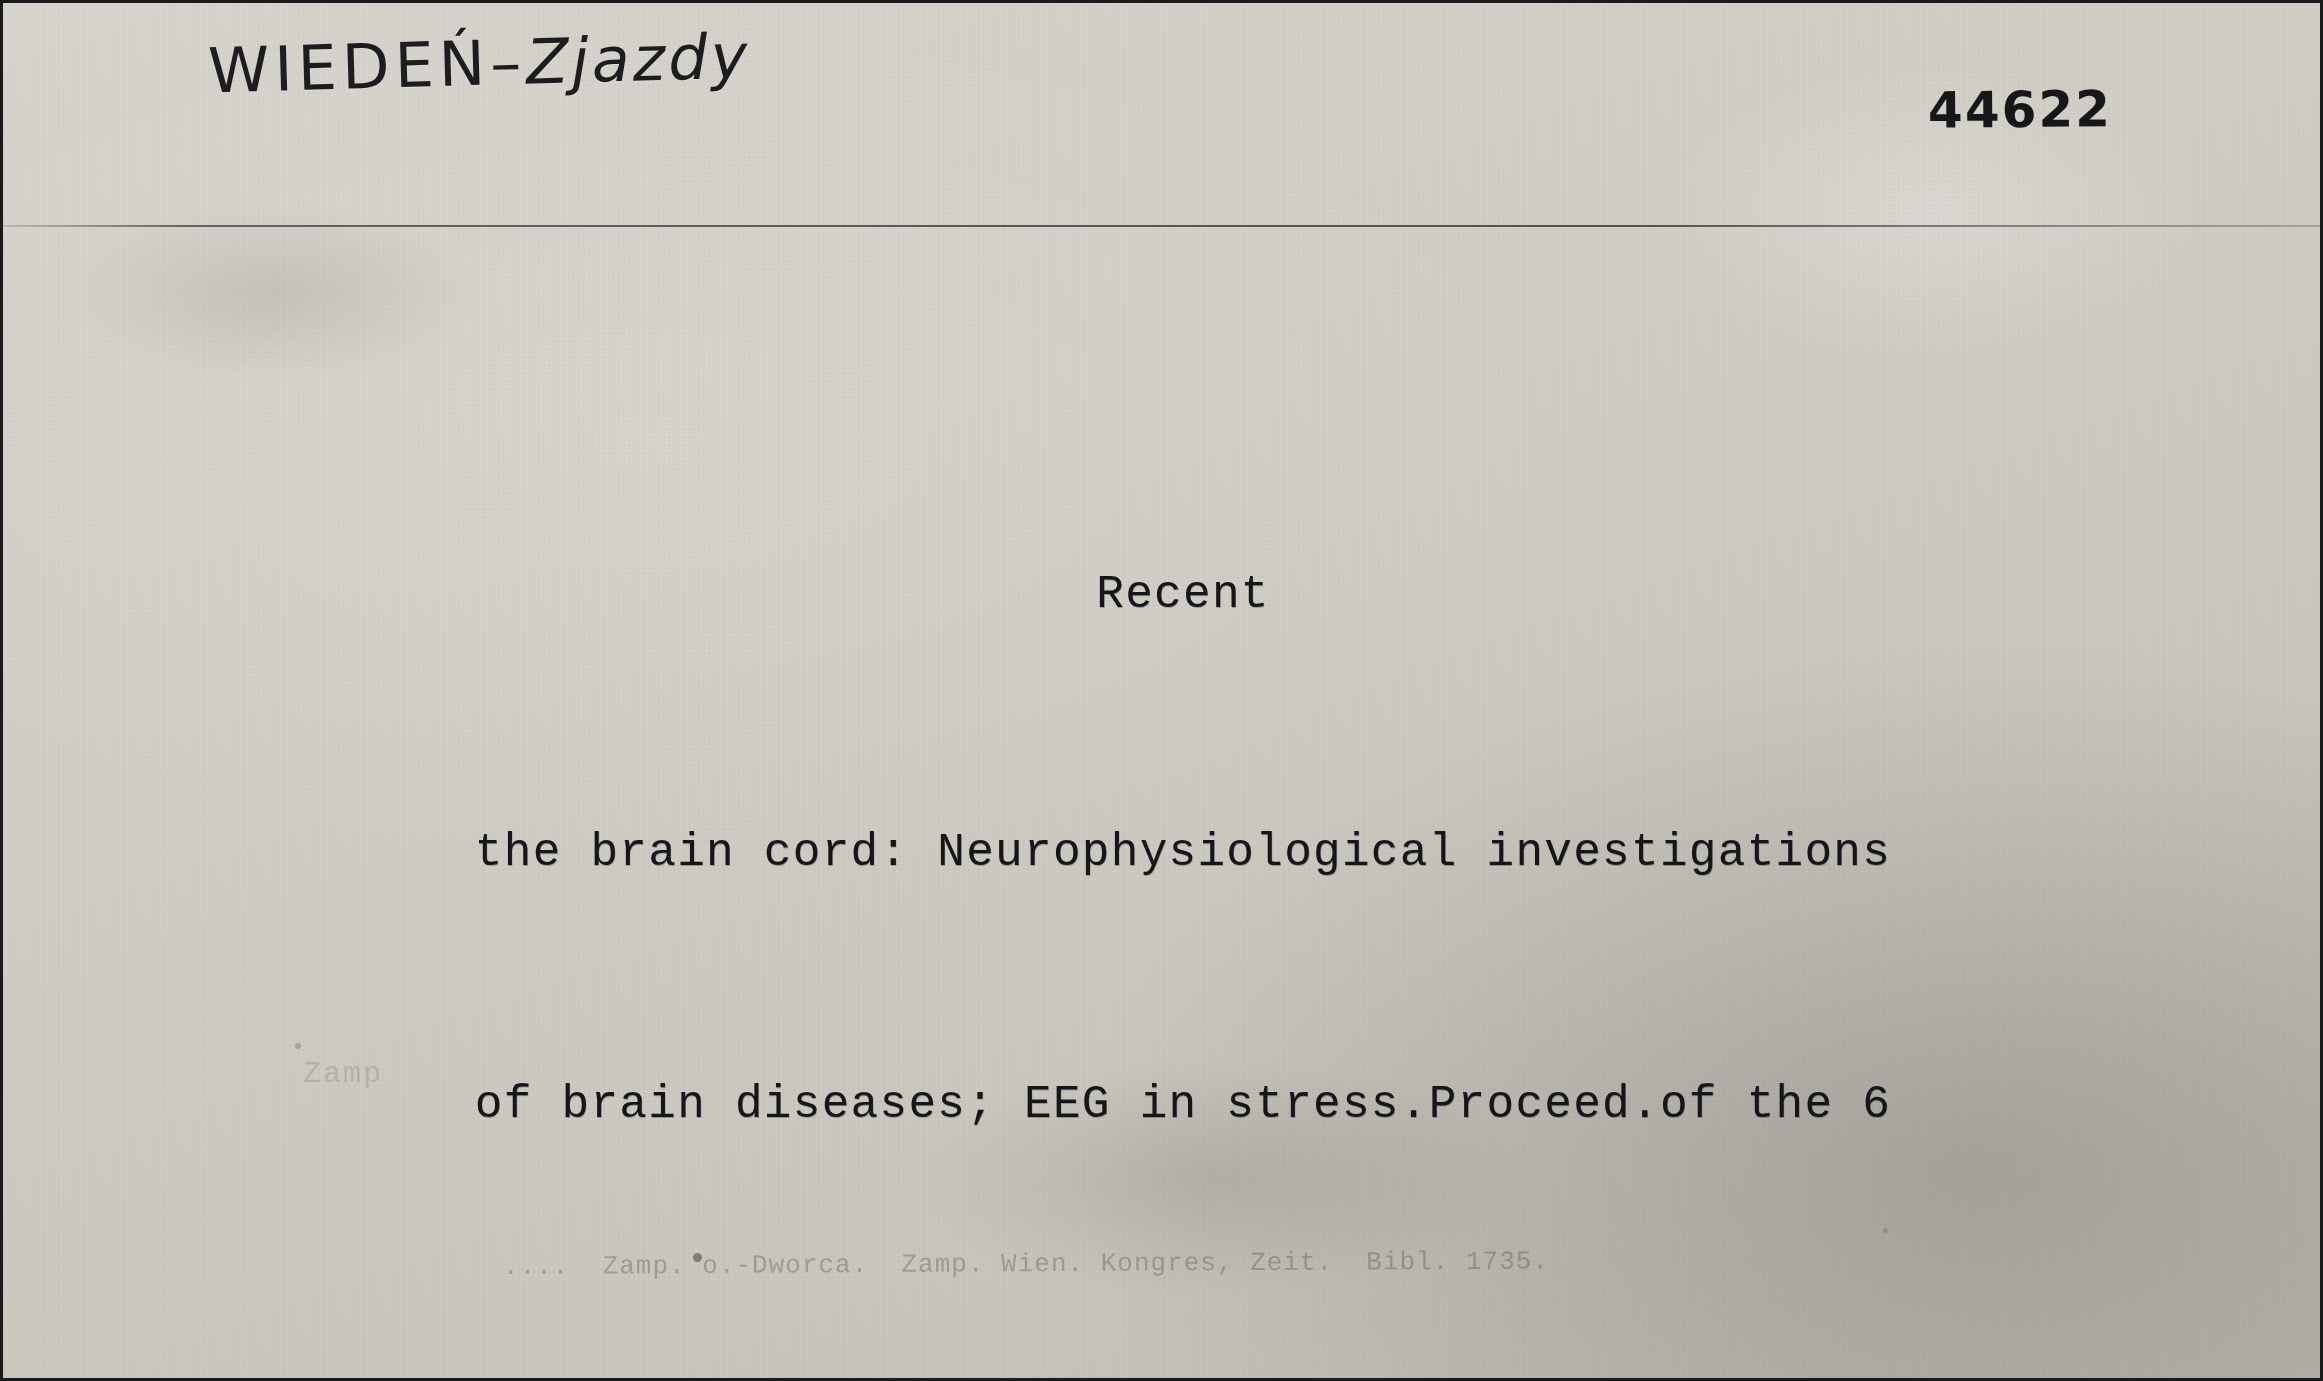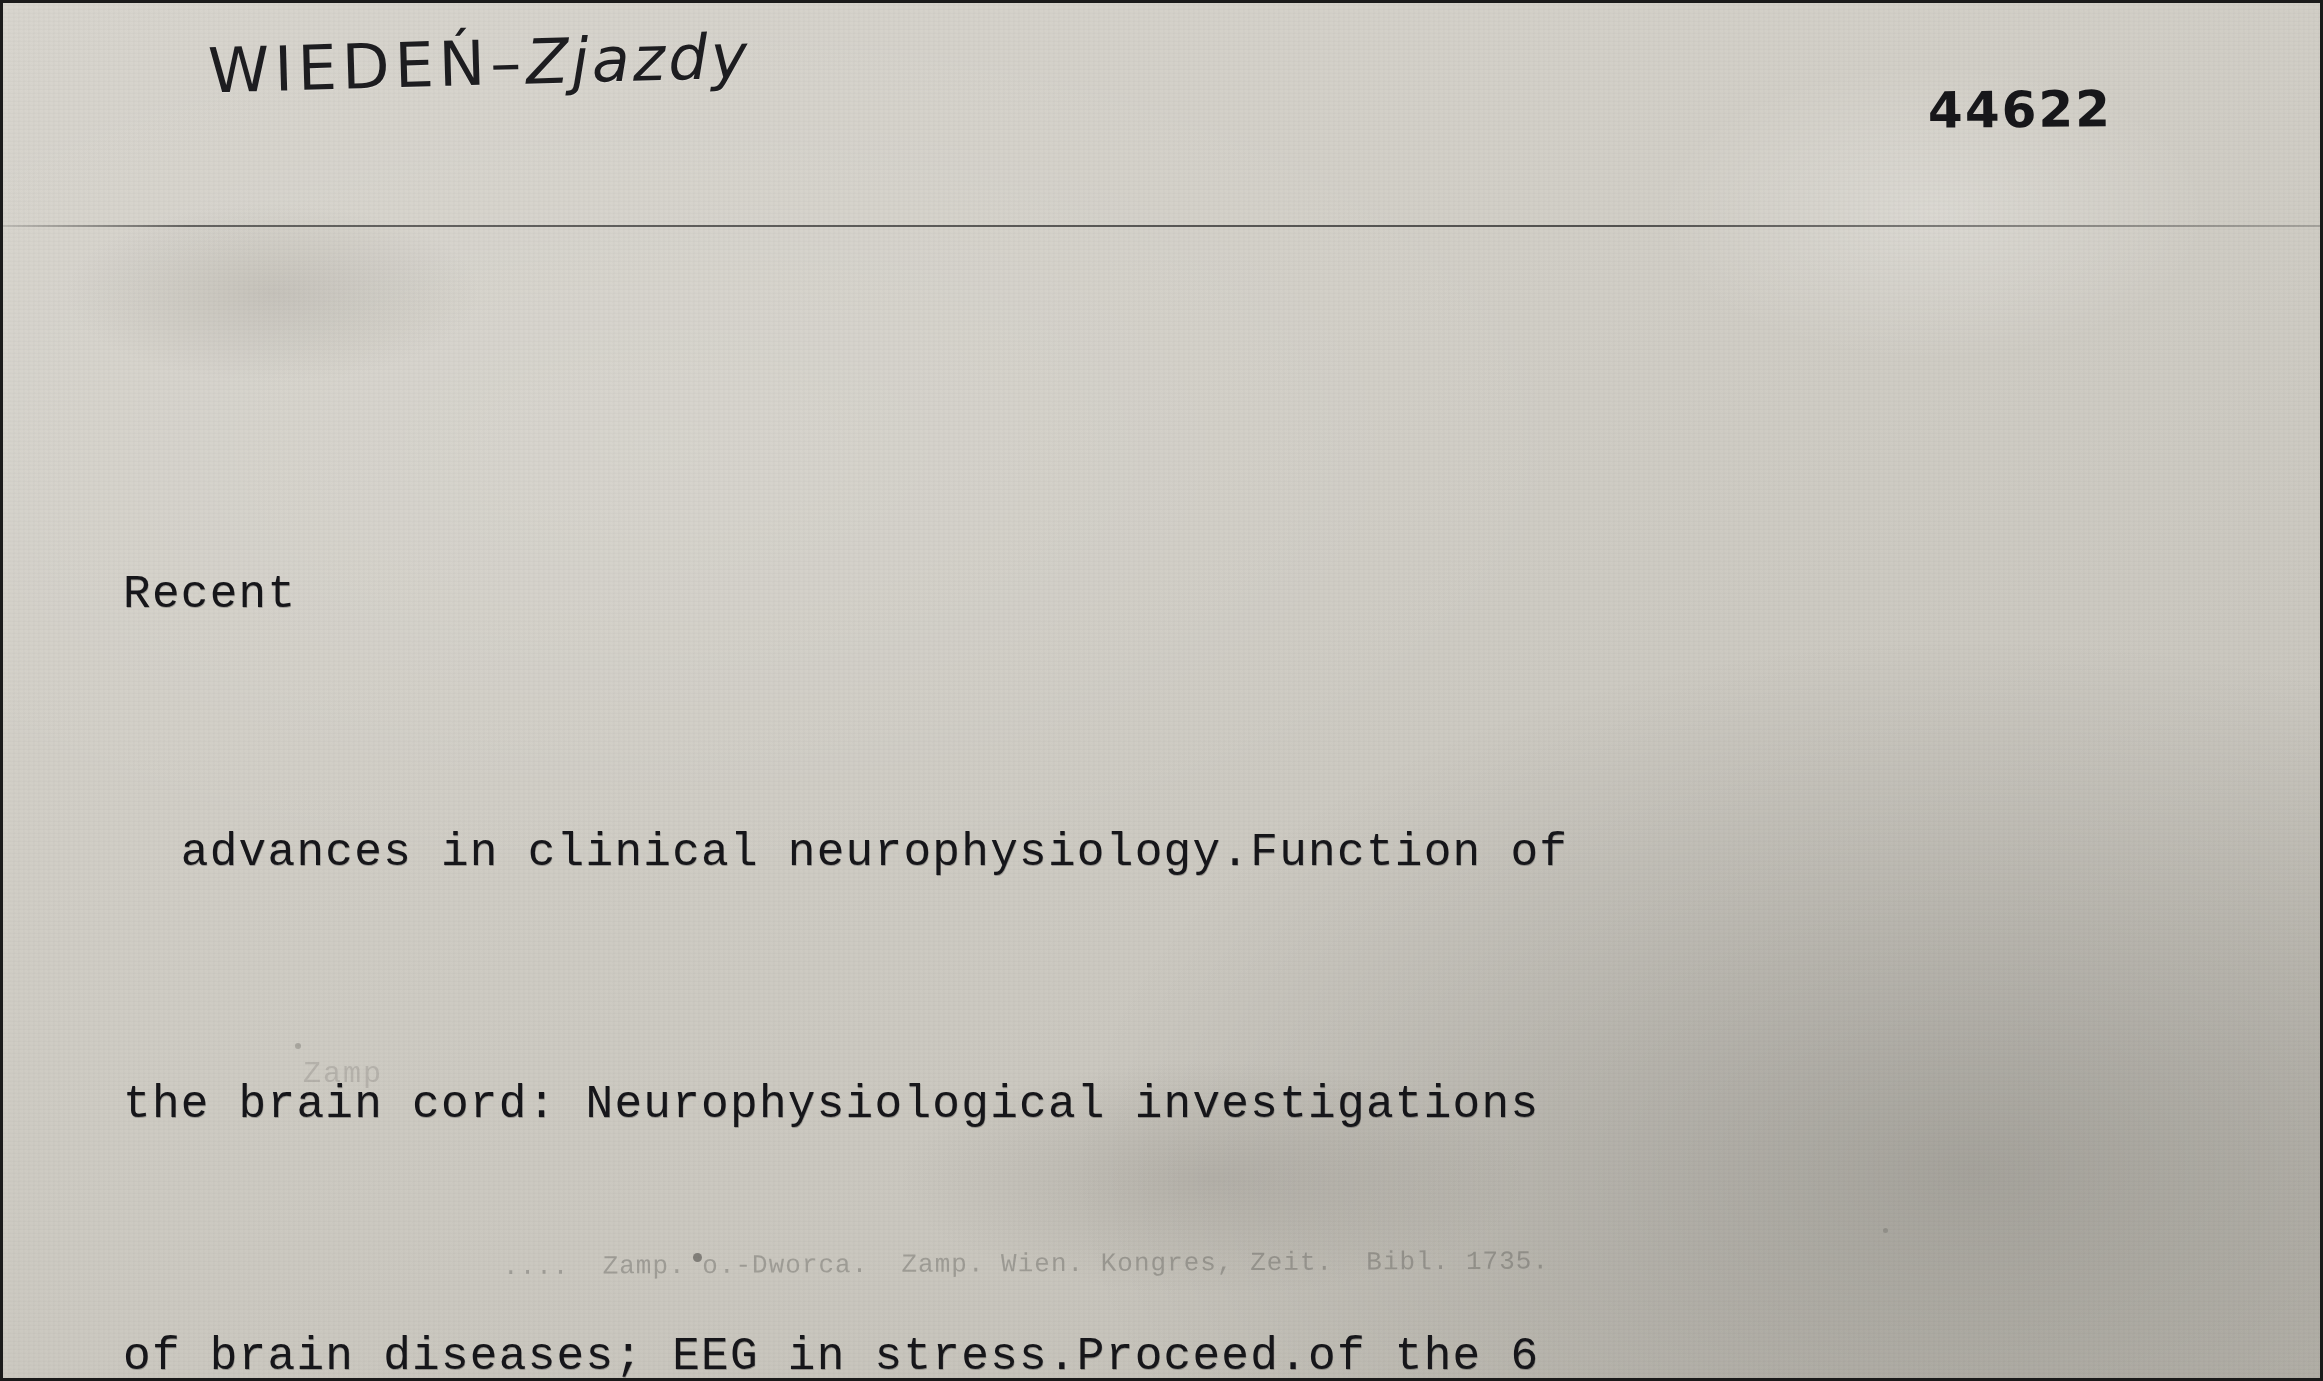--- a/index.html
+++ b/index.html
@@ -111,20 +111,21 @@
     font-family: "Liberation Mono", monospace;
     font-size: 46px;
     line-height: 84px;
     letter-spacing: 1.3px;
     white-space: pre;
     text-shadow: 0.5px 0.5px 0 rgba(0,0,0,0.25);
   }
   .typed .line {
     display: block;
     white-space: pre;
+    text-align: center;
   }
   .typed .line.title {
     margin-bottom: 6px;
   }
 
   
   .ghost {
     position: absolute;
     left: 500px;
     top: 1245px;
@@ -165,21 +166,20 @@
   <div class="handwriting">
     <span>WIEDEŃ</span><span>–</span><span class="hw-word2">Zjazdy</span>
   </div>
 
   <div class="catalog-number">44622</div>
 
   <div class="rule"></div>
 
   <div class="typed">
     <span class="line title">Recent</span>
-    <span class="line">  advances in clinical neurophysiology.Function of</span>
     <span class="line">the brain cord: Neurophysiological investigations</span>
     <span class="line">of brain diseases; EEG in stress.Proceed.of the 6</span>
     
     
     
   </div>
 
   <div class="ghost2">Zamp</div>
   <div class="ghost">....  Zamp. o.-Dworca.  Zamp. Wien. Kongres, Zeit.  Bibl. 1735.</div>
 

